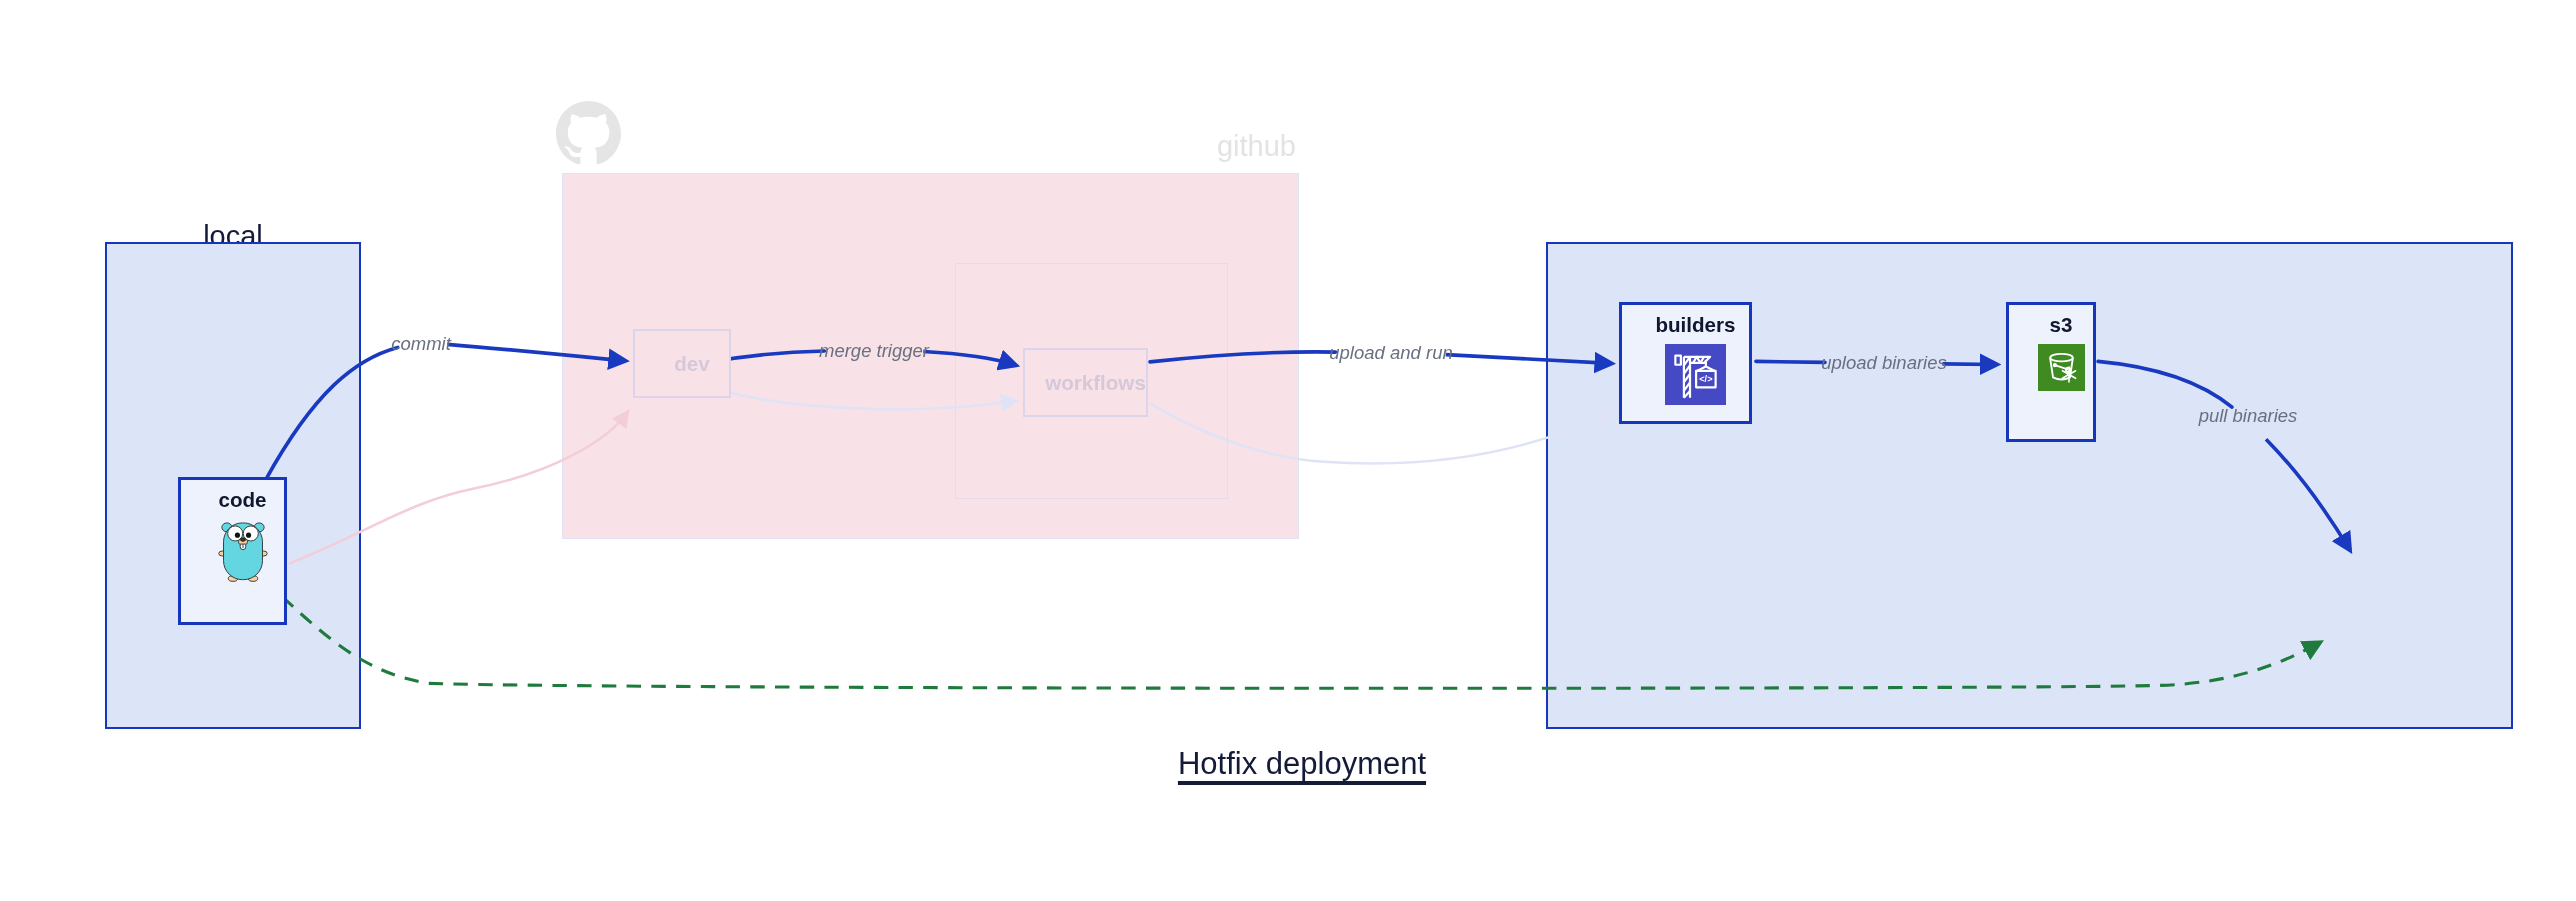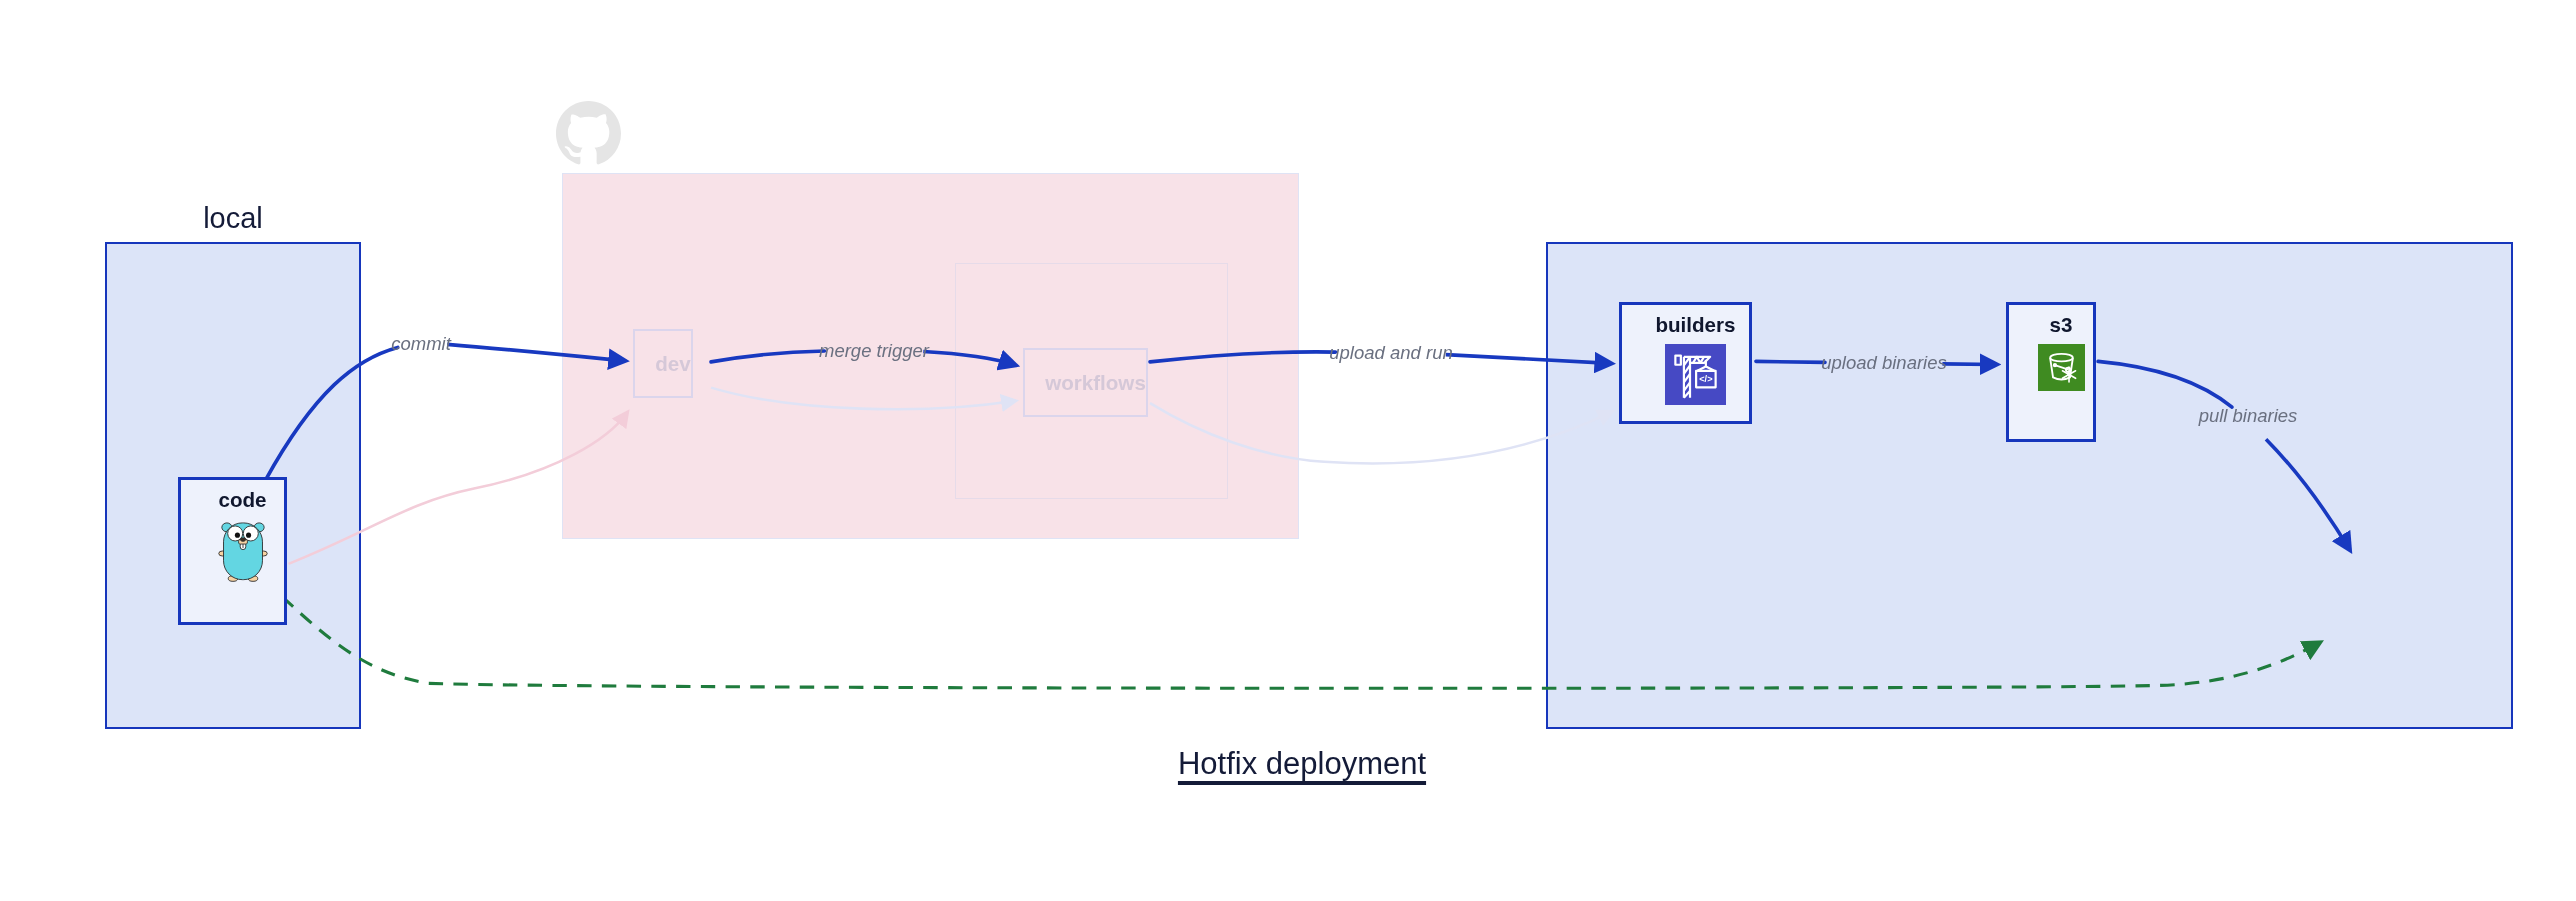--- a/index.html
+++ b/index.html
@@ -29,23 +29,24 @@
   .title{position:absolute;left:0;right:0;top:746px;text-align:center;z-index:5;}
   .title span{font-size:31px;color:#141b38;text-decoration:underline;
               text-decoration-thickness:3.6px;text-underline-offset:7.2px;}
 </style>
 </head>
 <body>
 
 <div class="canvas">
 
   <div class="group group-blue layer-groups" style="left:105px;top:242px;width:256px;height:487px;"></div>
-  <div class="group-label" style="left:105px;top:202px;width:256px;">local</div>
+  <div class="group-label" style="left:105px;top:220px;width:256px;">local</div>
 
   <div class="group group-pink layer-groups" style="left:562px;top:173px;width:737px;height:366px;"></div>
+  <div class="group-label-faded" style="left:562px;top:130px;width:734px;">github</div>
 
   <div class="group group-master layer-groups" style="left:955px;top:263px;width:273px;height:236px;"></div>
   <div class="group-label-master" style="left:955px;top:226px;width:273px;">master</div>
 
   <div class="group group-blue layer-groups" style="left:1546px;top:242px;width:967px;height:487px;"></div>
 
   <svg class="abs" style="left:556px;top:101px;z-index:1;" width="65" height="65" viewBox="0 0 16 16">
     <path fill="#e5e5e5" fill-rule="evenodd" d="M8 0C3.58 0 0 3.58 0 8c0 3.54 2.29 6.53 5.47 7.59.4.07.55-.17.55-.38 0-.19-.01-.82-.01-1.49-2.01.37-2.53-.49-2.69-.94-.09-.23-.48-.94-.82-1.13-.28-.15-.68-.52-.01-.53.63-.01 1.08.58 1.23.82.72 1.21 1.87.87 2.33.66.07-.52.28-.87.51-1.07-1.78-.2-3.64-.89-3.64-3.95 0-.87.31-1.59.82-2.15-.08-.2-.36-1.02.08-2.12 0 0 .67-.21 2.2.82.64-.18 1.32-.27 2-.27s1.36.09 2 .27c1.53-1.04 2.2-.82 2.2-.82.44 1.1.16 1.92.08 2.12.51.56.82 1.27.82 2.15 0 3.07-1.87 3.75-3.65 3.95.29.25.54.73.54 1.48 0 1.07-.01 1.93-.01 2.2 0 .21.15.46.55.38A8.01 8.01 0 0 0 16 8c0-4.42-3.58-8-8-8z"></path>
   </svg>
 
@@ -105,21 +106,21 @@
         <circle cx="40" cy="29" r="4.6" fill="#111111" stroke="none"></circle>
         <circle cx="60" cy="29" r="4.6" fill="#111111" stroke="none"></circle>
         <ellipse cx="50" cy="41" rx="8" ry="5.5" fill="#f6d2a2"></ellipse>
         <ellipse cx="50" cy="37" rx="4.6" ry="3.2" fill="#3d2b1f"></ellipse>
         <path d="M45 45 h10 v5 a5 5 0 0 1 -10 0 z" fill="#ffffff"></path>
         <path d="M50 45 v7" fill="none"></path>
       </g>
     </svg>
   </div>
 
-  <div class="node node-faded layer-nodes" style="left:633px;top:329px;width:60px;height:69px;">
+  <div class="node node-faded layer-nodes" style="left:633px;top:329px;width:98px;height:69px;">
     <div class="node-label-faded">dev</div>
   </div>
 
   <div class="node node-faded layer-nodes" style="left:1023px;top:348px;width:125px;height:69px;">
     <div class="node-label-faded">workflows</div>
   </div>
 
   <div class="node node-solid layer-nodes" style="left:1619px;top:302px;width:133px;height:122px;">
     <div class="node-label">builders</div>
     <svg class="node-icon" width="61" height="61" viewBox="0 0 100 100">

